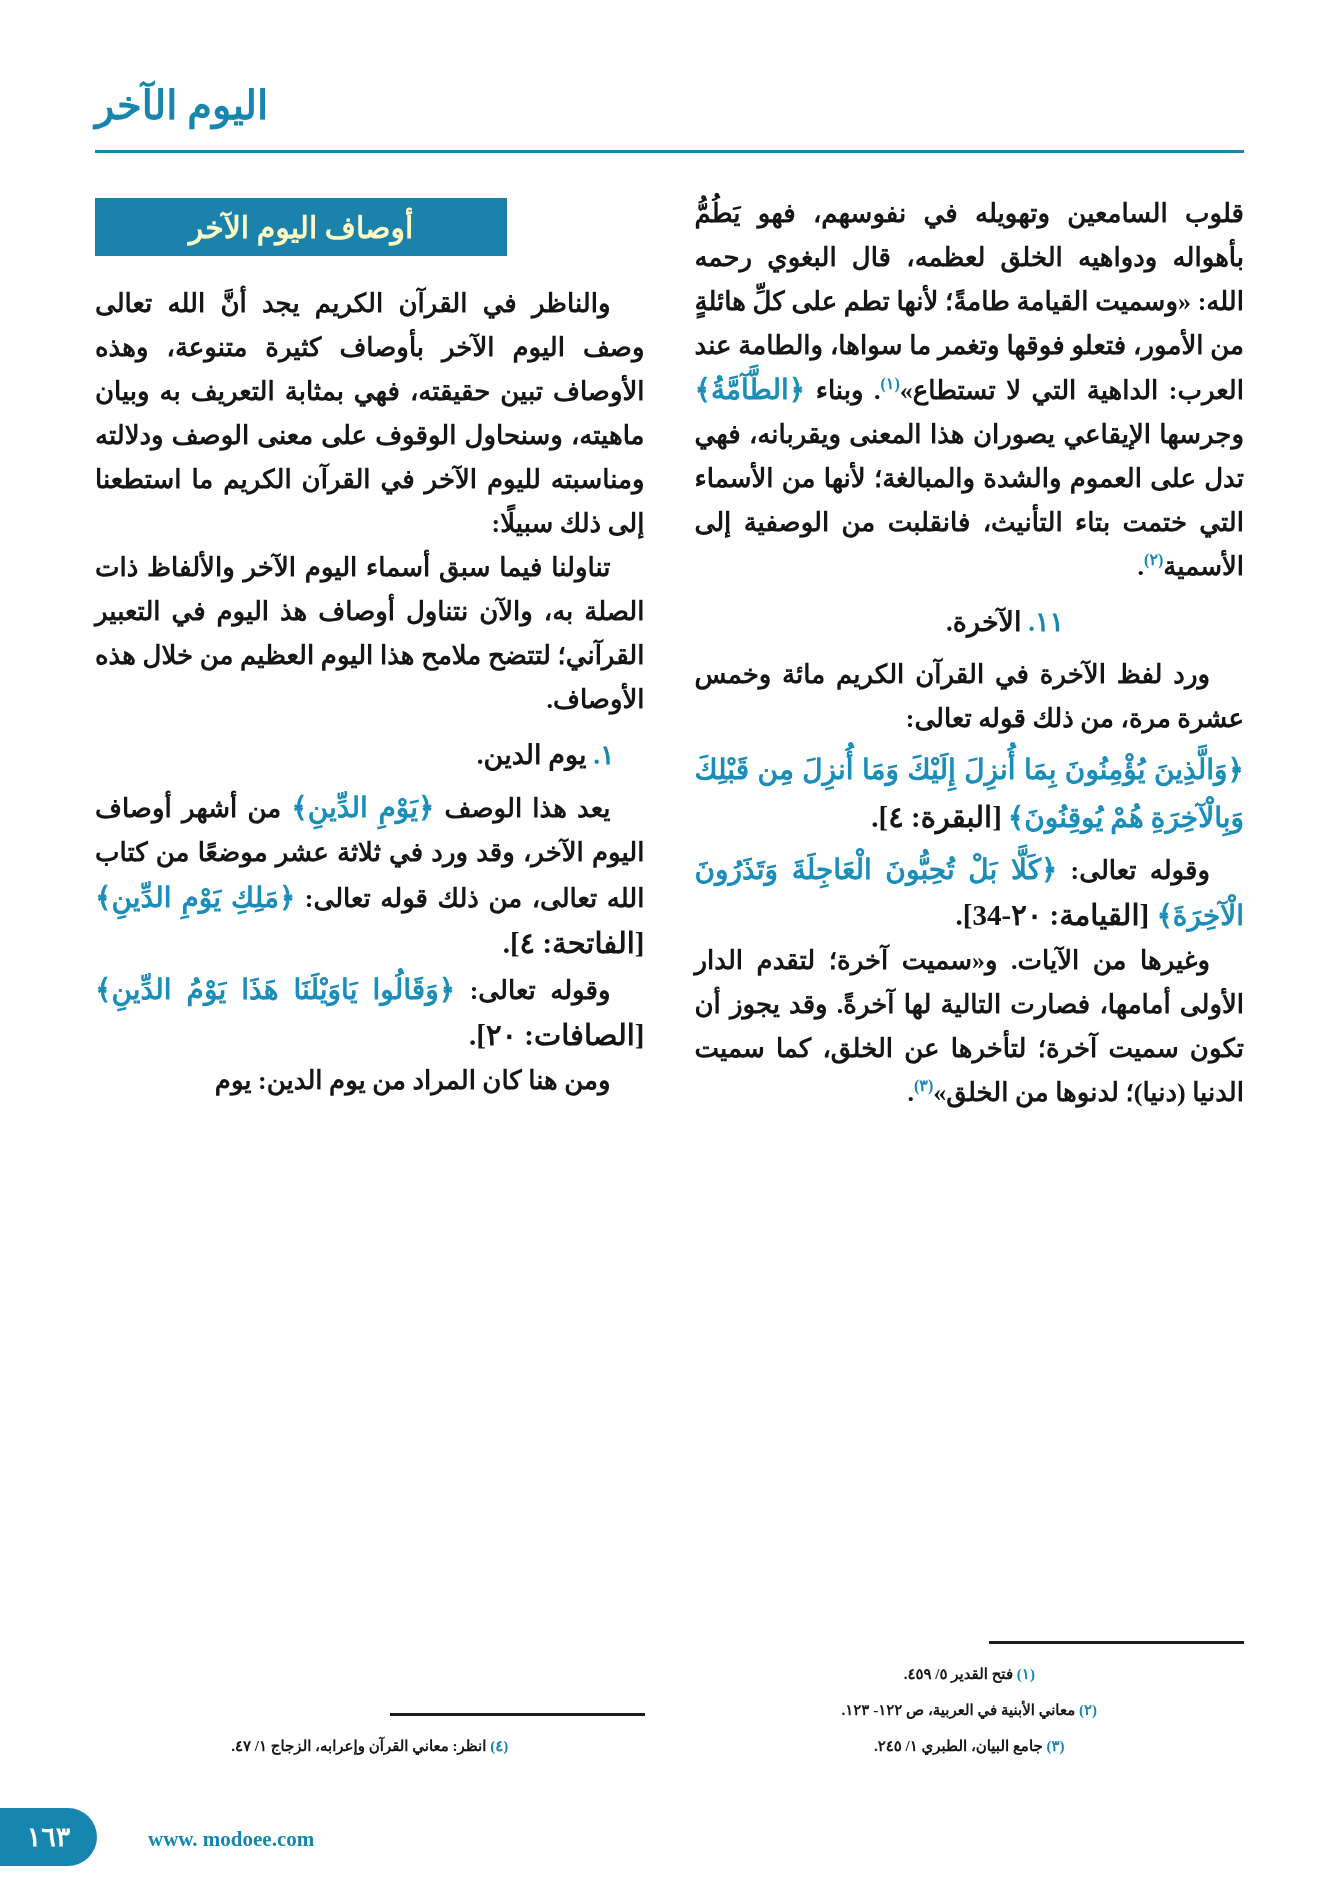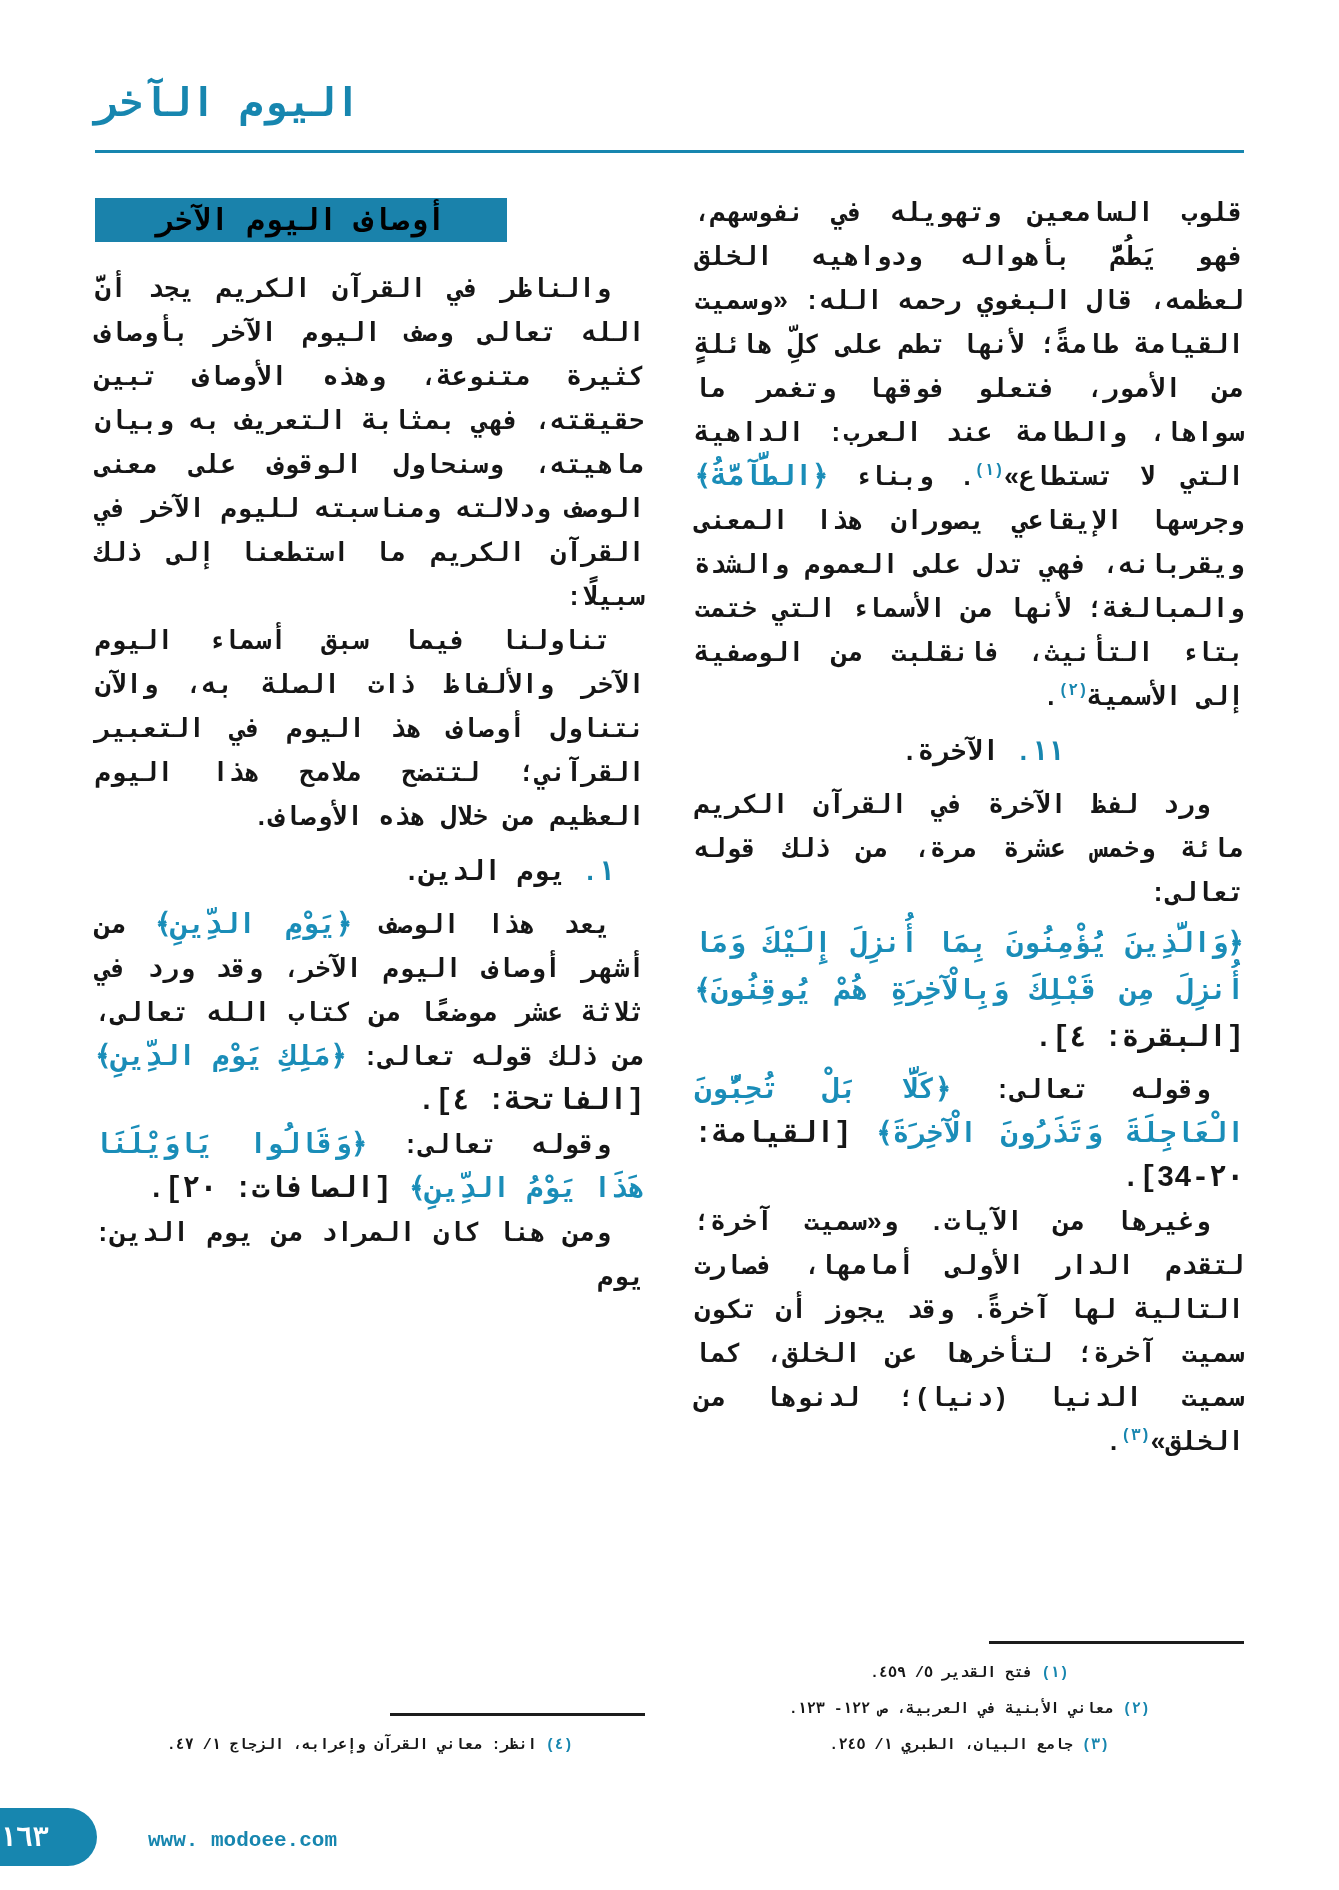--- a/index.html
+++ b/index.html
@@ -1,21 +1,21 @@
 <!DOCTYPE html>
 <html lang="ar" dir="rtl" style="--accent: #1786af; --box: #1a82ab; --verse: #1a8db8; --ink: #161616;"><head>
 <meta charset="utf-8">
 <style>
   :root { --accent:#1786af; --box:#1a82ab; --verse:#1a8db8; --ink:#161616; }
   * { box-sizing:border-box; }
   html, body { margin:0; padding:0; background:#ffffff; }
   .page {
     position:relative; width:1339px; height:1890px; margin:0 auto;
     background:#ffffff; color:var(--ink);
-    font-family:Liberation Mono, monospace; direction:rtl; overflow:hidden;
+    font-family:Liberation Serif, serif; direction:rtl; overflow:hidden;
   }
   
   .logo {
     position:absolute; top:84px; left:95px;
     font-size:40px; font-weight:bold; color:var(--accent); line-height:1.1;
     letter-spacing:-1px;
   }
   .head-rule {
     position:absolute; top:150px; left:95px; right:95px;
     border-top:3px solid var(--accent);
@@ -47,30 +47,30 @@
   }
   .footnotes {
     margin-top:auto; font-size:15px; font-weight:bold; line-height:36px;
     text-align:center;
   }
   .fn-sep { width:255px; border-top:3px solid #1c1c1c; margin-bottom:12px; }
   .fn-line { padding-right:46px; text-indent:-46px; }
   .fn-num { color:var(--accent); }
   
   .section-box {
-    width:412px; height:44px; margin:6px auto 26px 0;
-    background:var(--box); color:#000000;
+    width:412px; height:58px; margin:6px auto 26px 0;
+    background:var(--box); color:#fef9c3;
     display:flex; align-items:center; justify-content:center;
     font-size:30px; font-weight:bold; flex:0 0 auto;
   }
   
   .page-tab {
     position:absolute; left:0; bottom:24px; width:97px; height:58px;
     background:var(--accent); border-radius:0 29px 29px 0;
-    color:#ffffff; display:flex; align-items:center; justify-content:flex-end;
+    color:#ffffff; display:flex; align-items:center; justify-content:center;
     font-size:27px; font-weight:bold;
   }
   .site {
     position:absolute; left:148px; bottom:38px;
     color:var(--accent); font-size:21px; font-weight:bold; direction:ltr;
   }
 </style>
 </head>
 <body>
 

